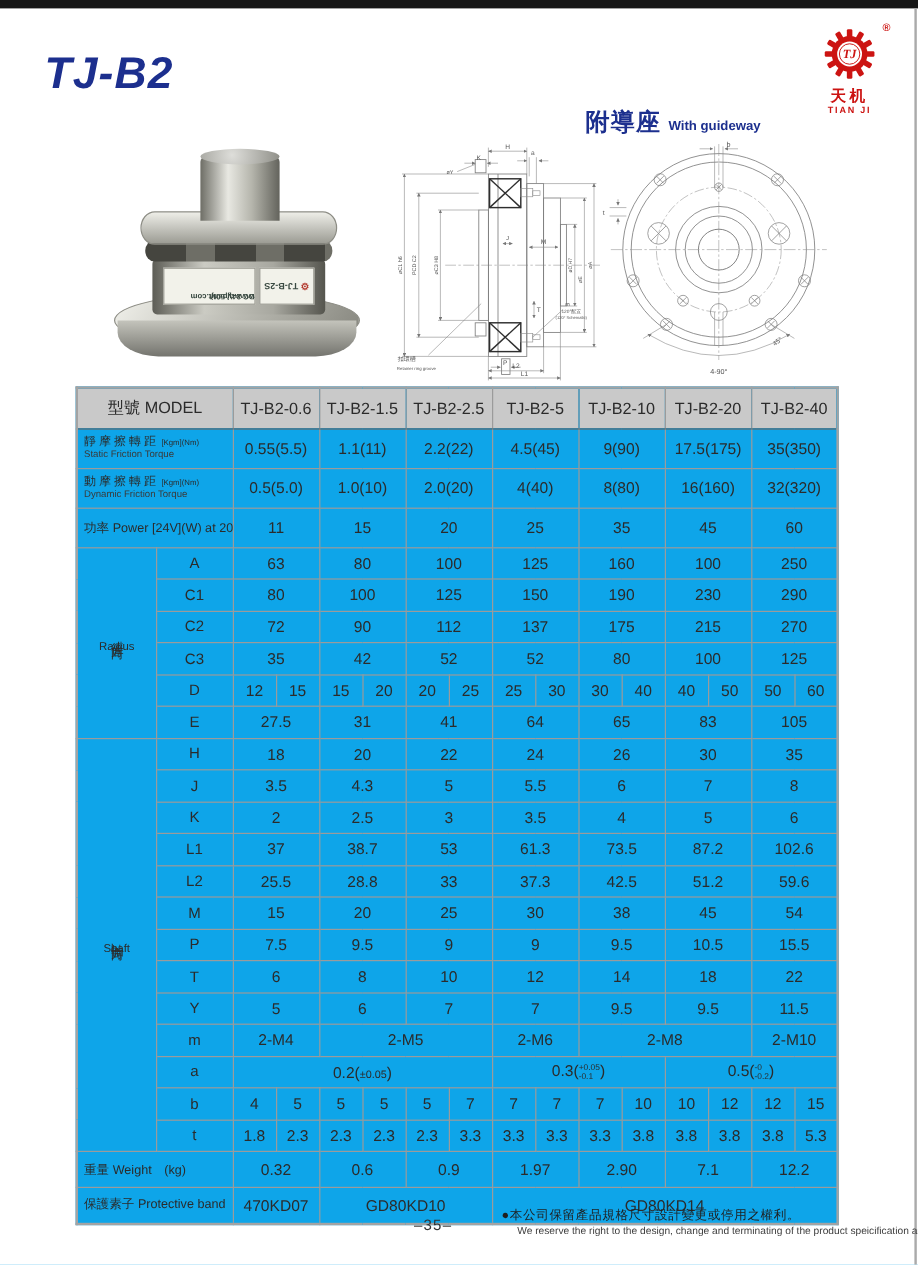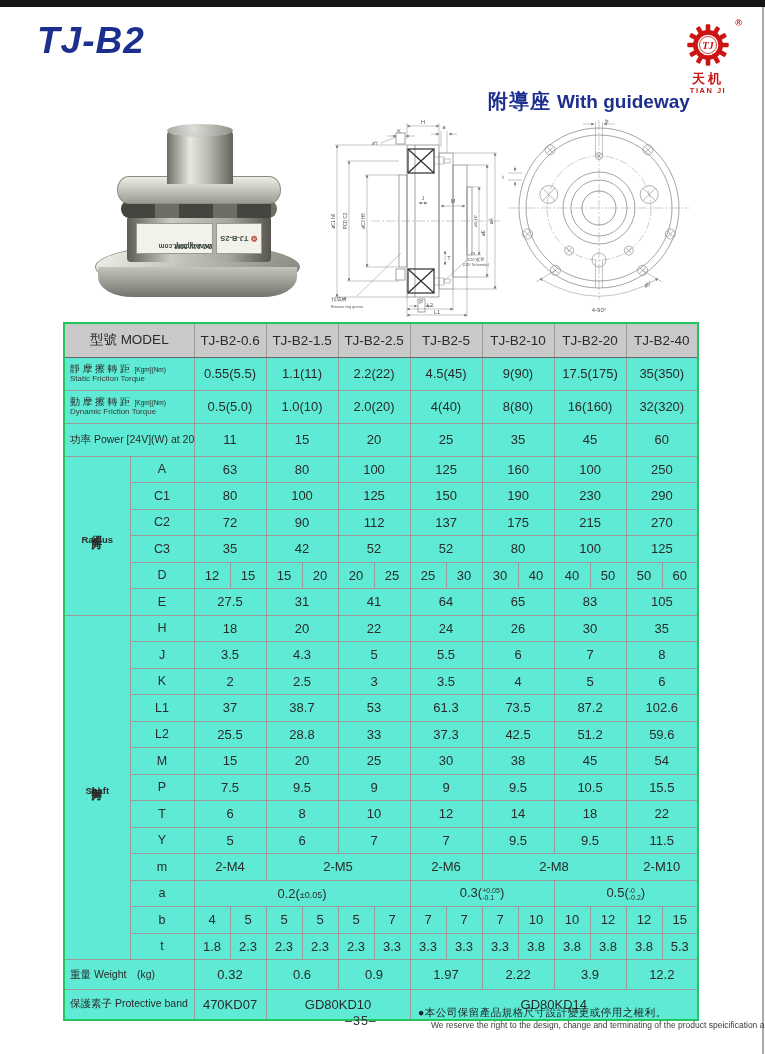--- a/index.html
+++ b/index.html
@@ -6,27 +6,27 @@
   html,body { width:765px; height:1054px; }
   body {
     position:relative; background:#ffffff; overflow:hidden;
     font-family:"Liberation Sans", sans-serif; color:#2b2b2b;
   }
   .page-edge-top { position:absolute; top:0; left:0; width:765px; height:7px; background:#161616; }
   .page-edge-right { position:absolute; top:7px; right:1px; bottom:0; width:2px; background:#aaa; }
 
   
   .title-block { position:absolute; left:37px; top:20px; }
-  .series-title { font-size:37px; font-style:italic; font-weight:bold; color:#1c2f8e; letter-spacing:1px; }
+  .series-title { font-size:37px; font-style:italic; font-weight:bold; color:#1c2f8e; letter-spacing:1px;margin-top:20px; }
   .subtitle { margin-top:2px; color:#1c2f8e; white-space:nowrap; }
   .subtitle-zh { font-size:22px; font-weight:bold; letter-spacing:1px; }
   .subtitle-en { font-size:16.5px; font-weight:bold; margin-left:9px; }
   .guideway { position:absolute; left:488px; top:88px; color:#1c2f8e; white-space:nowrap; }
   .guideway-zh { font-size:20px; font-weight:bold; letter-spacing:1px; }
-  .guideway-en { font-size:19px; font-weight:bold; margin-left:6px; }
+  .guideway-en { font-size:11px; font-weight:bold; margin-left:6px; }
 
   .logo { position:absolute; left:668px; top:22px; width:80px; text-align:center; color:#cc1412; }
   .logo-reg { position:absolute; right:6px; top:-4px; font-size:9px; font-weight:bold; }
   .logo-zh { font-size:13px; font-weight:bold; letter-spacing:3px; line-height:1.1; }
   .logo-en { font-size:7.5px; font-weight:bold; letter-spacing:1.5px; }
 
   
   .photo { position:absolute; left:95px; top:126px; width:205px; height:184px; }
   .photo div { position:absolute; }
   .p-flange-top { left:0; top:118px; width:205px; height:46px; border-radius:50%;
@@ -48,35 +48,35 @@
   .p-hub { left:72px; top:4px; width:66px; height:54px; border-radius:5px 5px 0 0;
     background:linear-gradient(90deg,#6e6e66,#e8e8e2 35%,#b5b5ac 65%,#63635c); }
   .p-hub-top { left:72px; top:-2px; width:66px; height:13px; border-radius:50%;
     background:radial-gradient(circle at 40% 40%, #dededa, #8f8f88); }
 
   
   .draw { position:absolute; }
 
   
   .spec-wrap { position:absolute; left:63px; top:322px; }
-  table { border-collapse:collapse; table-layout:fixed; width:634px; border:2px solid #22c55e; background:#5eead4; }
+  table { border-collapse:collapse; table-layout:fixed; width:634px; border:2px solid #a3a3a3; background:#0ea5e9; }
   td { border:1px solid #9b9b9b; text-align:center; vertical-align:middle;
        font-size:13px; color:#2b2b2b; padding:0; white-space:nowrap; overflow:hidden; }
   tr { height:26.5px; }
   tr.r-head { height:34px; }
   tr.r-tall { height:33px; }
   tr.r-mid  { height:30px; }
   td.hd { background:#c9c9c9; font-size:13.5px; border-bottom:1.5px solid #666; }
   td.sub { font-size:12.5px; }
   td.lbl { text-align:left; padding:1px 2px 1px 5px; }
   .lbl-zh { font-size:10px; letter-spacing:2.5px; line-height:1.2; }
   .lbl-note { font-size:6.5px; letter-spacing:0; margin-left:2px; }
   .lbl-en { font-size:8px; letter-spacing:0; color:#3a3a3a; line-height:1.1; }
   .lbl-line { font-size:10.5px; }
-  td.grp { vertical-align:middle;font-weight:bold; }
+  td.grp { vertical-align:middle; }
   .vzh { writing-mode:vertical-rl; text-orientation:upright; margin:0 auto; font-size:10.5px;
          letter-spacing:2px; color:#2b2b2b; }
   .ven { font-size:9.5px; margin-top:1px; text-align:center; }
   .stack { display:inline-flex; flex-direction:column; font-size:7px; line-height:1.05;
            vertical-align:middle; text-align:left; }
   .tol-small { font-size:9px; }
 
   
   .pagenum { position:absolute; left:345px; top:1014px; font-size:12.5px; color:#333; letter-spacing:1px; }
   .footnote { position:absolute; left:418px; top:1006px; color:#1f1f1f; white-space:nowrap; }
@@ -605,22 +605,22 @@
           <td class="">3.8</td>
           <td class="">3.8</td>
           <td class="">5.3</td>
         </tr>
         <tr class="r-mid">
           <td colspan="2" class="lbl lbl-line">重量 Weight　(kg)</td>
           <td colspan="2" class="">0.32</td>
           <td colspan="2" class="">0.6</td>
           <td colspan="2" class="">0.9</td>
           <td colspan="2" class="">1.97</td>
-          <td colspan="2" class="">2.22</td>
-          <td colspan="2" class="">3.9</td>
+          <td colspan="2" class="">2.90</td>
+          <td colspan="2" class="">7.1</td>
           <td colspan="2" class="">12.2</td>
         </tr>
         <tr class="r-mid">
           <td colspan="2" class="lbl lbl-line">保護素子 Protective band</td>
           <td colspan="2" class="">470KD07</td>
           <td colspan="4" class="">GD80KD10</td>
           <td colspan="8" class="">GD80KD14</td>
         </tr>
       </tbody>
   </table>

